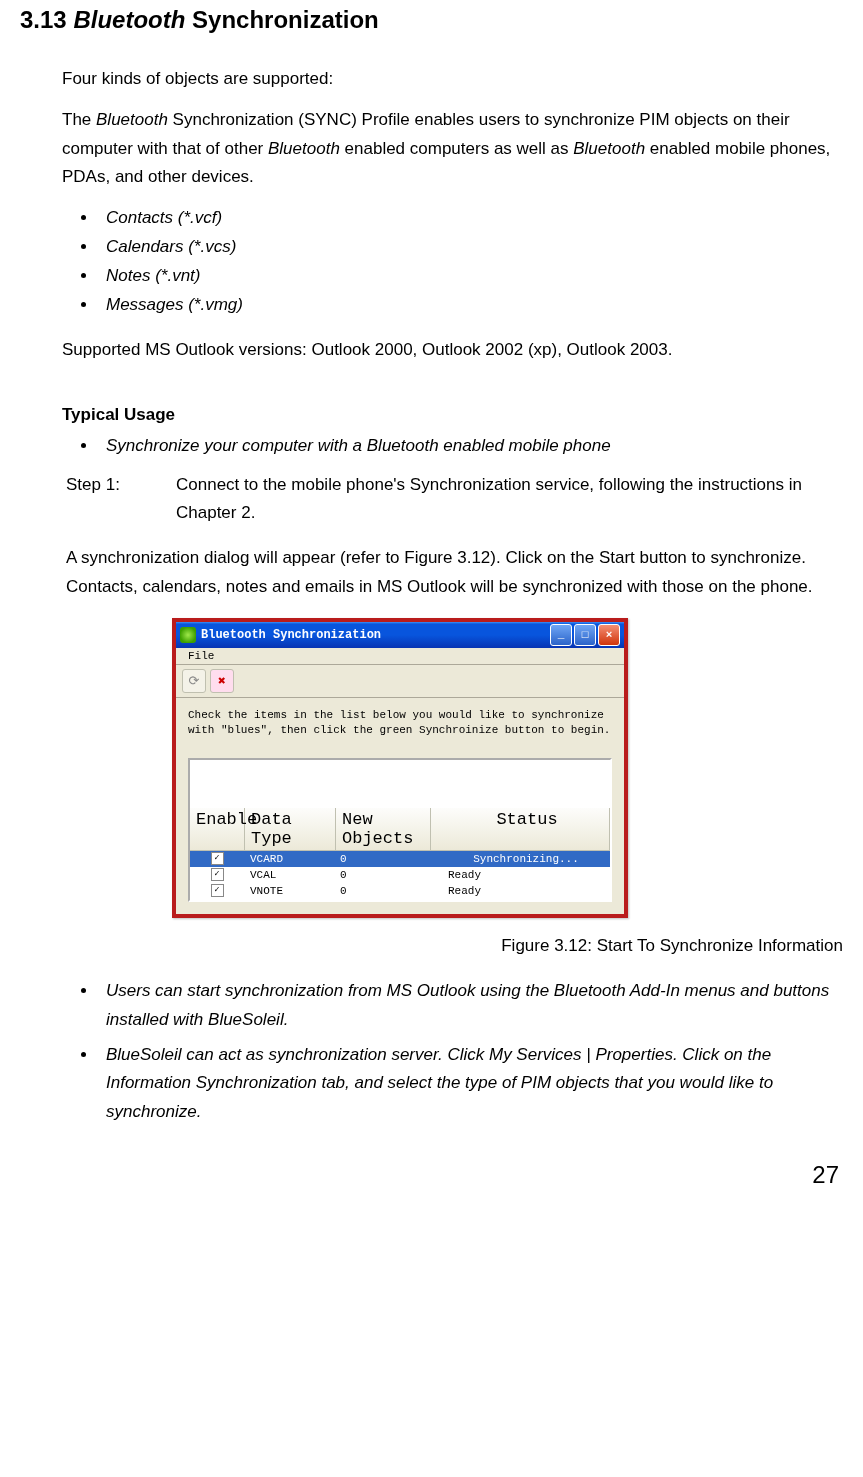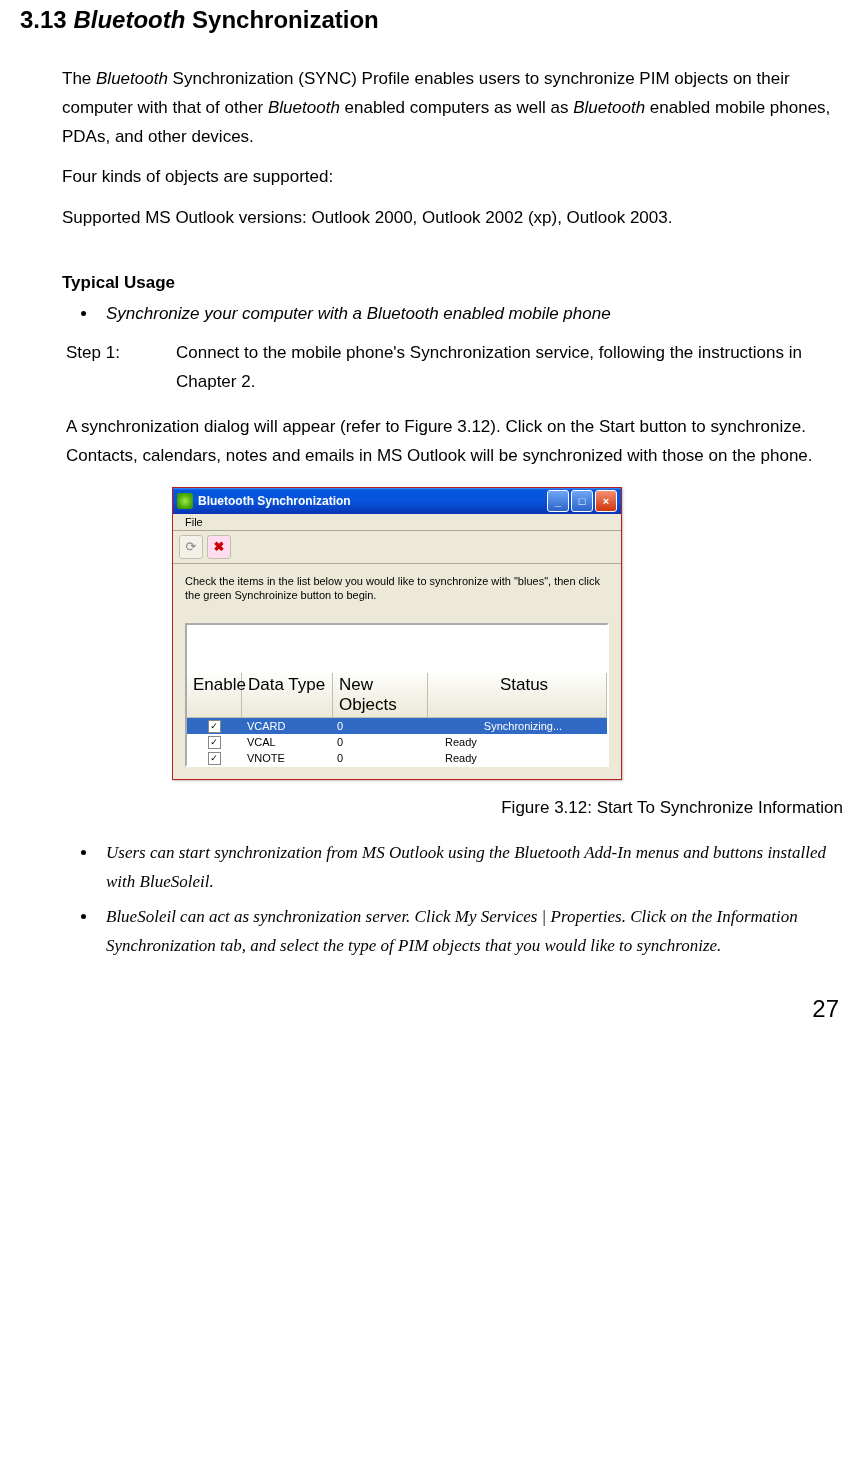--- a/index.html
+++ b/index.html
@@ -71,35 +71,34 @@
     margin-top: 8px;
   }
   ul.notes {
     margin: 0;
     padding-left: 36px;
   }
   ul.notes li {
     font-style: italic;
     padding-left: 8px;
     margin-bottom: 6px;
-    font-family: Liberation Serif, serif;
   }
   .page-num {
     text-align: right;
     font-size: 24px;
     margin-top: 28px;
     margin-right: 4px;
   }
 
   
   .xp-window {
     width: 448px;
-    border: 1px solid #b91c1c;
+    border: 4px solid #b91c1c;
     background: #ece9d8;
-    font-family: Liberation Sans, sans-serif;
+    font-family: Liberation Mono, monospace;
     font-size: 11px;
     line-height: normal;
     box-shadow: 1px 1px 2px rgba(0,0,0,.25);
   }
   .xp-titlebar {
     background: linear-gradient(to bottom, #3c91f7 0%, #0855dd 8%, #0855dd 50%, #0734b3 100%);
     color: #fff;
     height: 26px;
     display: flex;
     align-items: center;
@@ -214,25 +213,31 @@
 
 <div class="page">
 
   <h1>
     <span>3.13</span>
     <span class="italic">Bluetooth</span><span> Synchronization</span>
   </h1>
 
   <div class="content">
 
+    <p>Four kinds of objects are supported:</p>
+
     <p>
       <span>The </span><span class="italic">Bluetooth</span><span> Synchronization (SYNC) Profile enables users to synchronize PIM objects on their computer with that of other </span><span class="italic">Bluetooth</span><span> enabled computers as well as </span><span class="italic">Bluetooth</span><span> enabled mobile phones, PDAs, and other devices.</span>
     </p>
-
-    <p>Four kinds of objects are supported:</p>
+    <ul class="objects">
+      <li>Contacts (*.vcf)</li>
+      <li>Calendars (*.vcs)</li>
+      <li>Notes (*.vnt)</li>
+      <li>Messages (*.vmg)</li>
+    </ul>
 
     <p>Supported MS Outlook versions: Outlook 2000, Outlook 2002 (xp), Outlook 2003.</p>
 
     <span class="subhead">Typical Usage</span>
     <ul class="usage">
       <li>Synchronize your computer with a Bluetooth enabled mobile phone</li>
     </ul>
 
     <div class="step-row">
       <div class="step-label">Step 1:</div>

